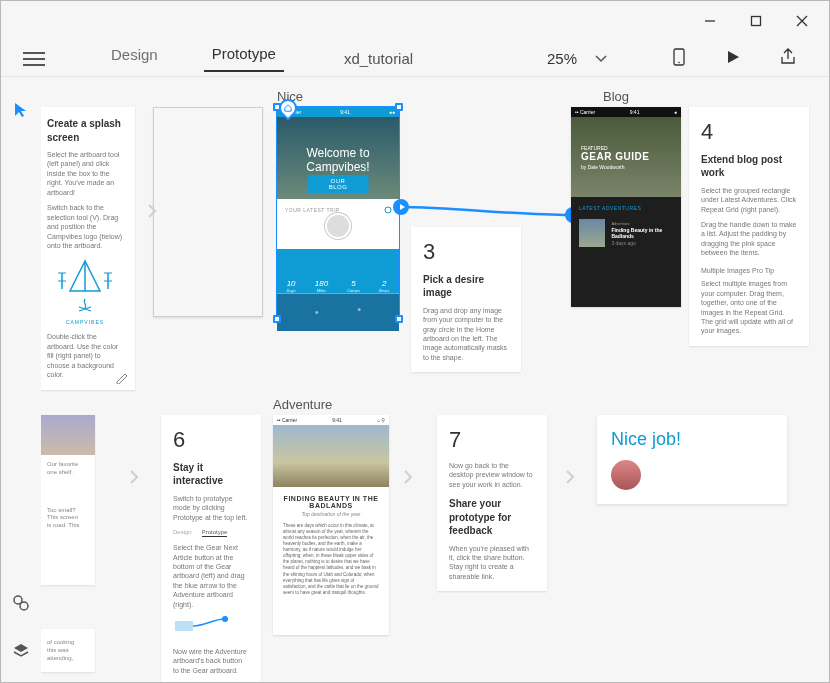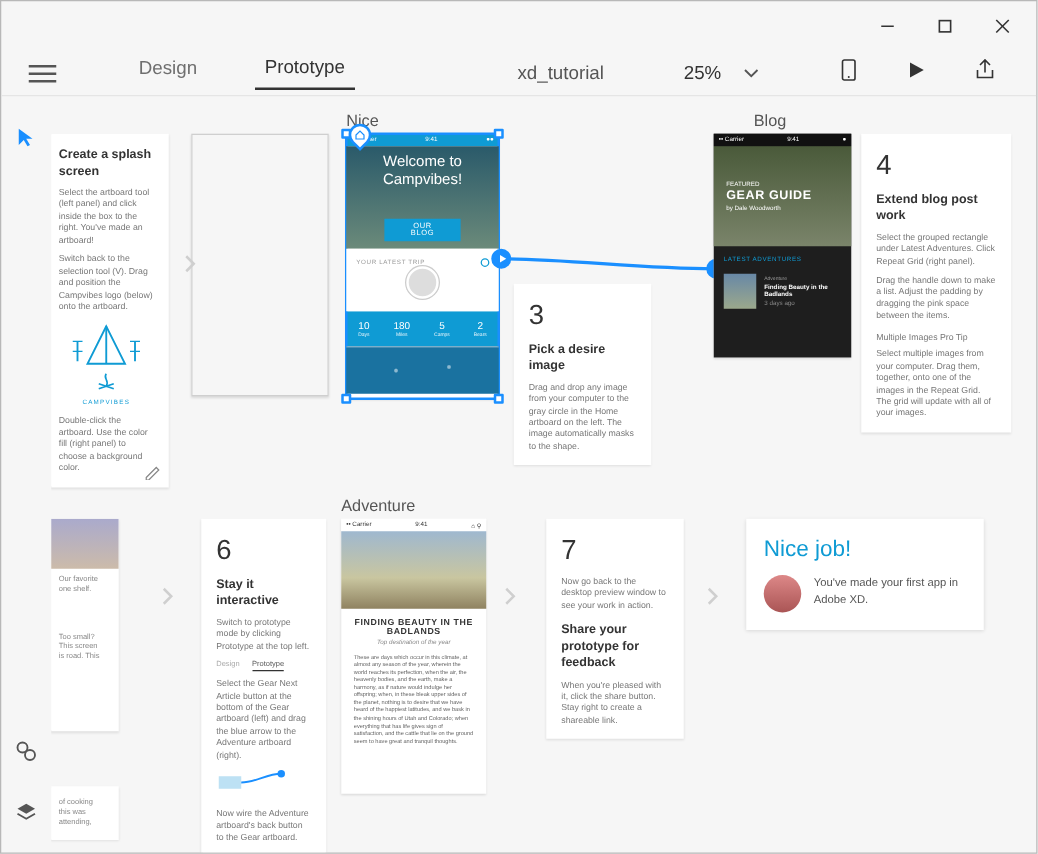--- a/index.html
+++ b/index.html
@@ -32,21 +32,21 @@
     display: flex;
     align-items: center;
     padding: 0 18px 0 22px;
     border-bottom: 1px solid #e5e5e5;
     gap: 10px;
   }
   .hamburger { width: 22px; display:flex; flex-direction:column; gap:4px;}
   .hamburger span { height:2px; background:#555; }
   .tab { font-size: 15px; color:#6f6f6f; padding: 0 8px 8px 8px; margin: 0 14px; cursor:pointer;}
   .tab.active { color:#333; border-bottom: 2px solid #333; }
-  .doc-name { font-size:15px; color:#555; margin-left: 106px;}
+  .doc-name { font-size:15px; color:#555; margin-left: 36px;}
   .spacer { flex:1; }
   .zoom { font-size:15px; color:#333; display:flex; align-items:center; gap:18px; margin-right:40px;}
   .chev { display:inline-block; }
   .hicon { margin: 0 14px; color:#333;}
   
   .tools {
     position:absolute; left:0; top:80px; bottom:0; width:40px;
     display:flex; flex-direction:column; align-items:center;
     padding-top:20px;
     gap: 24px;
@@ -74,27 +74,27 @@
     color:#5a5a5a;
     line-height:1.35;
   }
   .note .big { font-size:22px; color:#333; margin-bottom:6px;}
   .note .title { font-size:10px; font-weight:600; color:#333; margin-bottom:6px;}
   .note .sub { font-size:7px; color:#777;}
   .small { font-size:6px; color:#888; line-height:1.3;}
 
   
   .status { height:10px; background:#0f9bd4; display:flex; justify-content:space-between; align-items:center; padding:0 4px; color:#fff; font-size:5px;}
-  .hero { background: linear-gradient(#2a5a6a,#6b8a7a); height:82px; position:relative; color:#fff; text-align:center; padding-top:6px;}
+  .hero { background: linear-gradient(#2a5a6a,#6b8a7a); height:82px; position:relative; color:#fff; text-align:center; padding-top:30px;}
   .hero .welcome { font-size:12px; font-weight:300; line-height:1.15;}
   .blogbtn { position:absolute; bottom:6px; left:50%; transform:translateX(-50%); background:#0f9bd4; color:#fff; font-size:6px; padding:3px 14px; letter-spacing:0.5px;}
   .trip { background:#fff; height:50px; position:relative; padding-top:8px;}
   .trip .lbl { font-size:5px; color:#999; letter-spacing:0.5px; margin-left:8px;}
   .avatar { width:26px; height:26px; border-radius:50%; background:#ddd; position:absolute; left:50%; top:14px; transform:translateX(-50%); border:2px solid #fff; box-shadow:0 0 0 1px #ccc;}
-  .stats { background:#0f9bd4; height:28px; display:flex; justify-content:space-around; align-items:center;}
+  .stats { background:#0f9bd4; height:44px; display:flex; justify-content:space-around; align-items:flex-end;font-style:italic;}
   .stat { text-align:center; color:#fff;}
   .stat .n{font-size:8px;}
   .stat .l{font-size:4px; opacity:.9;}
   .map { background:#1a72a0; height:38px; position:relative; border-top:1px solid rgba(255,255,255,.4);}
   .map::after{content:""; position:absolute; inset:4px 8px; background:
     radial-gradient(circle at 30% 50%, rgba(255,255,255,.5) 1px, transparent 2px),
     radial-gradient(circle at 70% 40%, rgba(255,255,255,.5) 1px, transparent 2px);
   }
 
   
@@ -300,21 +300,21 @@
   <div class="connector-arrow" style="left:524px; top:130px;"></div>
 
   <div class="note" style="left:370px; top:150px; width:110px;">
     <div class="big">3</div>
     <div class="title">Pick a desire image</div>
     <div class="sub">Drag and drop any image from your computer to the gray circle in the Home artboard on the left. The image automatically masks to the shape.</div>
   </div>
 
   <div class="artboard-label" style="left:562px; top:12px;">Blog</div>
 
-  <div class="artboard" style="left:530px; top:30px; width:110px; height:179px;">
+  <div class="artboard" style="left:530px; top:30px; width:110px; height:200px;">
     <div class="blog-dark">
       <div class="status" style="background:#111">
           <span>•• Carrier</span>
           <span>9:41</span>
           <span>●</span>
         </div>
       <div class="blog-hero">
         <div class="eyebrow">FEATURED</div>
         <div class="h">GEAR GUIDE</div>
         <div class="by">by Dale Woodworth</div>
@@ -396,18 +396,17 @@
 
   <div class="paste-arrow" style="left:524px; top:392px;"><svg width="10" height="16" viewBox="0 0 10 16">
         <path d="M2 2 L8 8 L2 14" fill="none" stroke="#cfcfcf" stroke-width="2"></path>
       </svg></div>
 
   <div class="nice" style="left:556px; top:338px; width:190px;">
     <div class="nice-title">Nice job!</div>
     <div class="nice-row">
       <div class="nice-av"></div>
       <div class="nice-txt">
-        <div>You've made your first app in Adobe XD.</div>
       </div>
     </div>
   </div>
 
 </div>
 
 </body></html>

